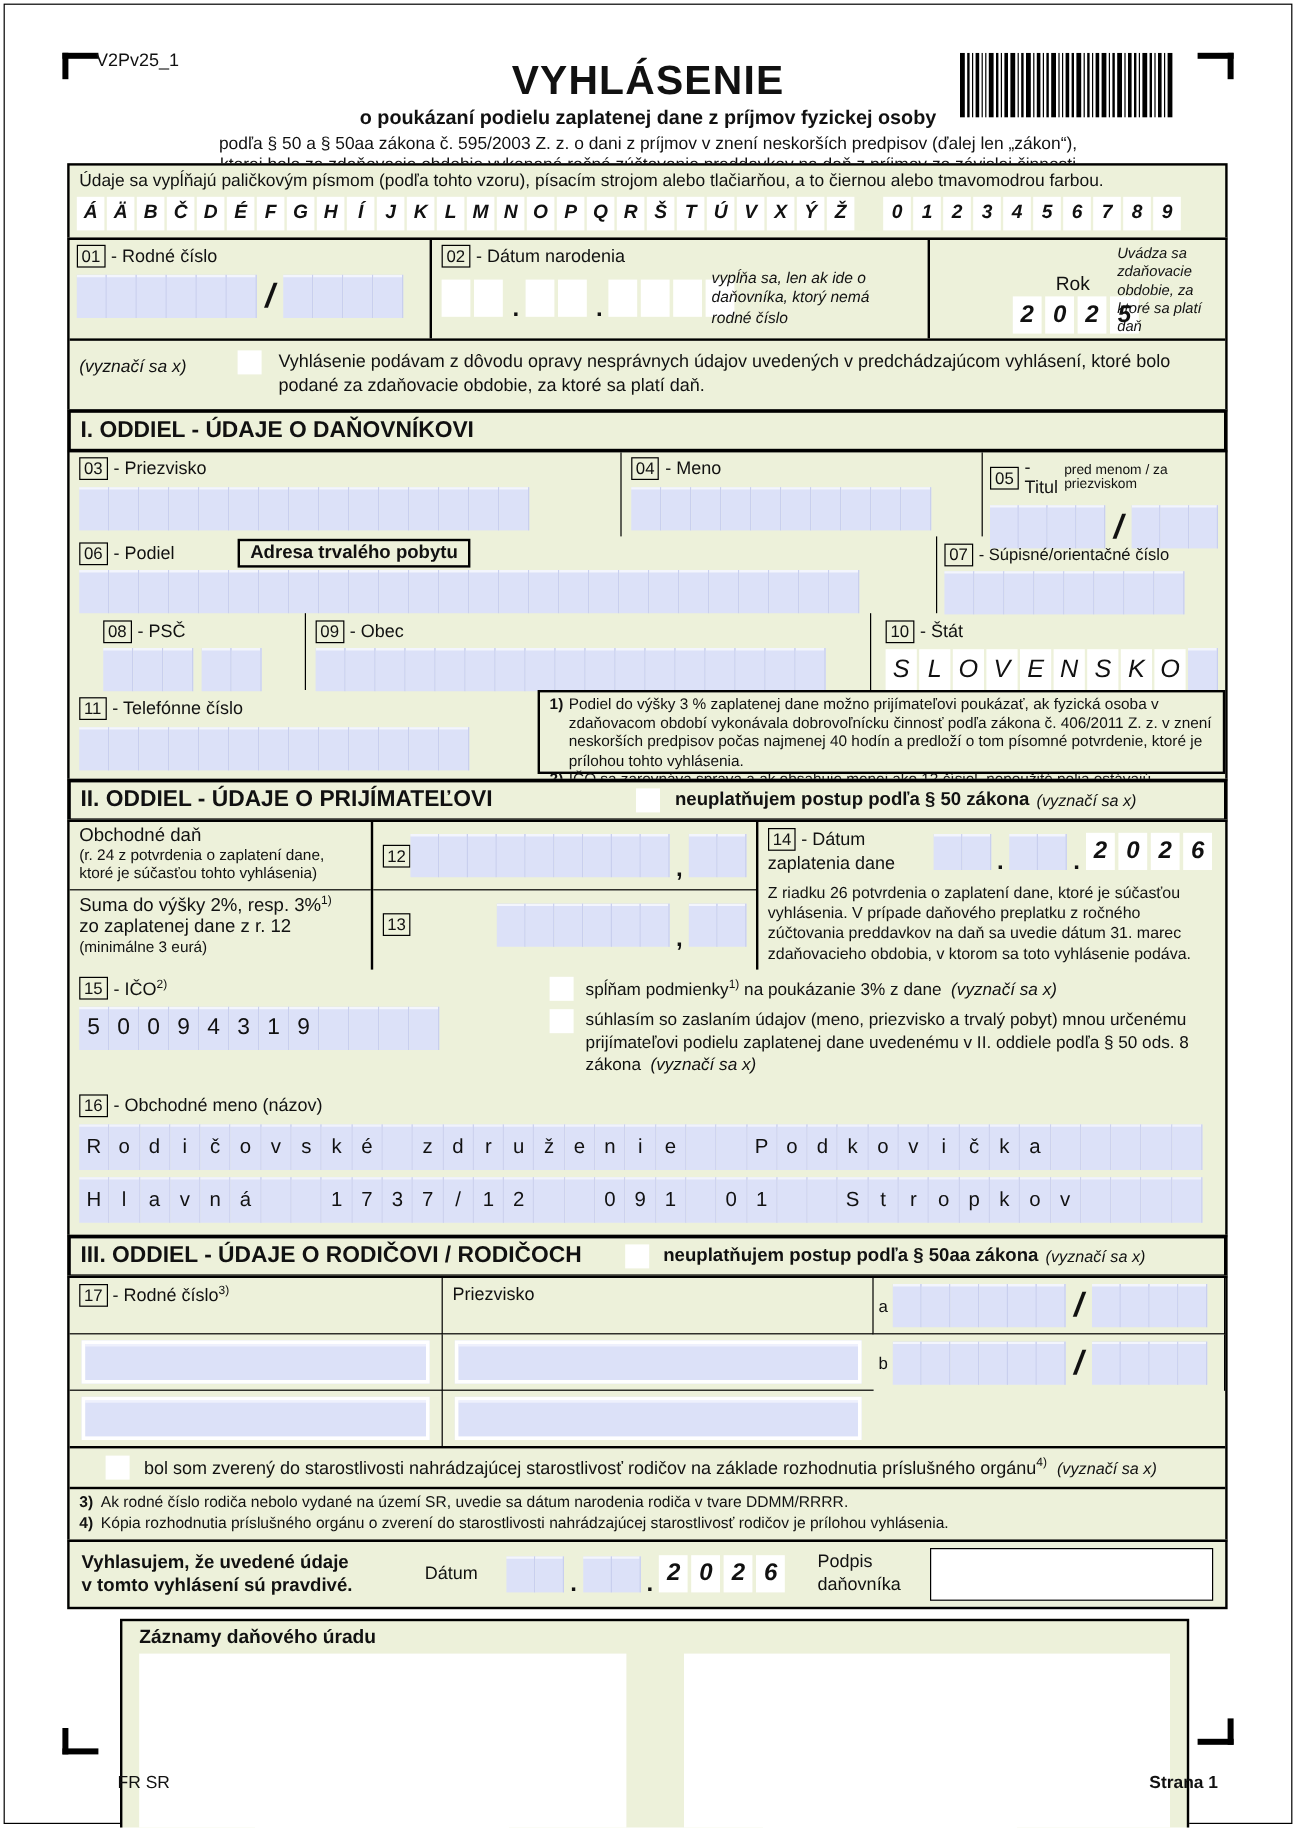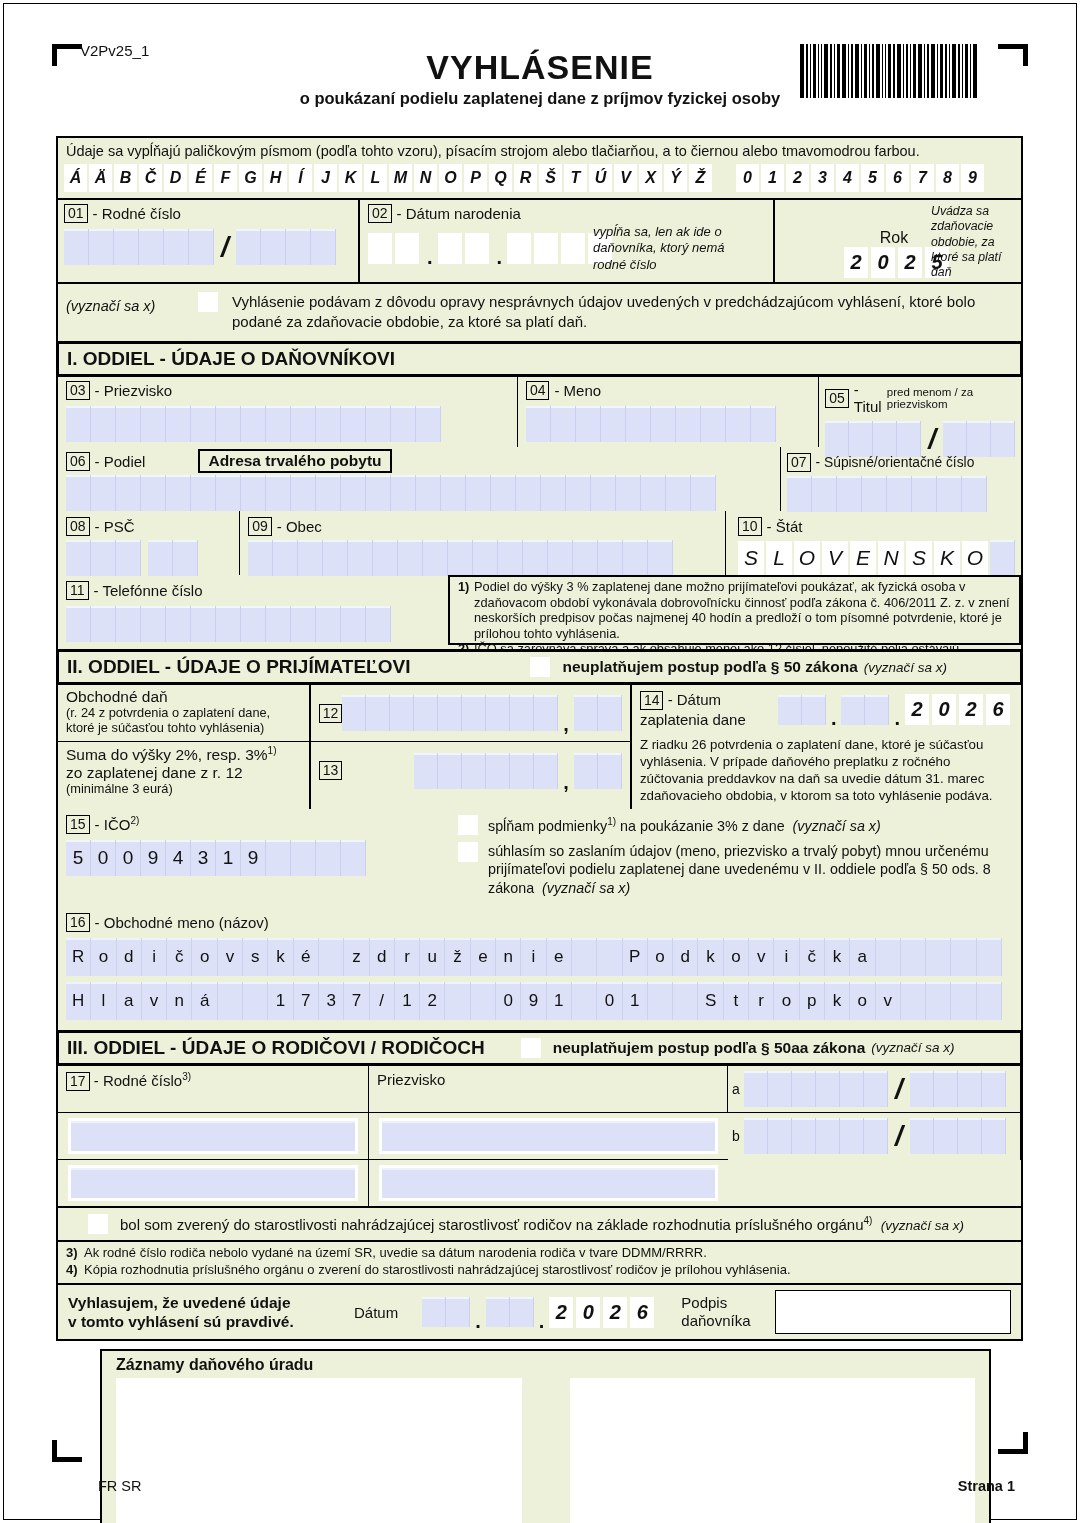--- a/index.html
+++ b/index.html
@@ -60,21 +60,21 @@
   .corr .txt{font-size:15px;line-height:1.3;flex:1;}
   
   .s1r1{display:flex;height:70px;}
   .s1r1 .c1{width:464px;border-right:1px solid #000;padding:4px 8px;}
   .s1r1 .c2{width:304px;border-right:1px solid #000;padding:4px 8px;}
   .s1r1 .c3{flex:1;padding:4px 6px;}
   .s1r2{display:flex;height:64px;}
   .s1r2 .c1{flex:1;border-right:1px solid #000;padding:2px 8px;}
   .s1r2 .c2{width:240px;padding:2px 6px;}
   .s1r3{display:flex;height:64px;}
-  .s1r3 .c1{width:185px;border-right:1px solid #000;padding:2px 8px;}
+  .s1r3 .c1{width:185px;border-right:1px solid #000;padding:2px 8px;margin-left:20px;}
   .s1r3 .c2{width:494px;border-right:1px solid #000;padding:2px 8px;}
   .s1r3 .c3{flex:1;padding:2px 6px 2px 12px;}
   .s1r4{display:flex;height:74px;}
   .s1r4 .c1{width:390px;padding:2px 8px;}
   .s1r4 .notes{flex:1;border:2px solid #000;margin:0 0 4px 0;padding:2px 8px;font-size:12.8px;line-height:1.22;}
   .noterow{display:flex;}
   .noterow b{width:16px;flex:none;}
   .badge{display:inline-block;border:2px solid #000;font-weight:bold;font-size:15.5px;padding:1px 8px;background:var(--bg);margin-left:48px;}
   .lblrow{display:flex;align-items:center;gap:5px;}
   .cellrow{margin-top:6px;display:flex;align-items:center;}
@@ -135,20 +135,24 @@
 <div class="cm tl"></div>
 <div class="cm tr"></div>
 <div class="cm bl"></div>
 <div class="cm br"></div>
 
 <div class="formcode">V2Pv25_1</div>
 
 <div class="head">
   <div class="t1">VYHLÁSENIE</div>
   <div class="t2">o poukázaní podielu zaplatenej dane z príjmov fyzickej osoby</div>
+  <div class="t3">
+    <div>podľa § 50 a § 50aa zákona č. 595/2003 Z. z. o dani z príjmov v znení neskorších predpisov (ďalej len „zákon“),</div>
+    <div>ktorej bolo za zdaňovacie obdobie vykonané ročné zúčtovanie preddavkov na daň z príjmov zo závislej činnosti</div>
+  </div>
 </div>
 
 <svg class="barcode" width="178" height="54">
   <g fill="#000">
     <rect x="0" y="0" width="4" height="54"></rect>
       <rect x="6" y="0" width="2" height="54"></rect>
       <rect x="10" y="0" width="1" height="54"></rect>
       <rect x="13" y="0" width="3" height="54"></rect>
       <rect x="18" y="0" width="1" height="54"></rect>
       <rect x="21" y="0" width="1" height="54"></rect>

